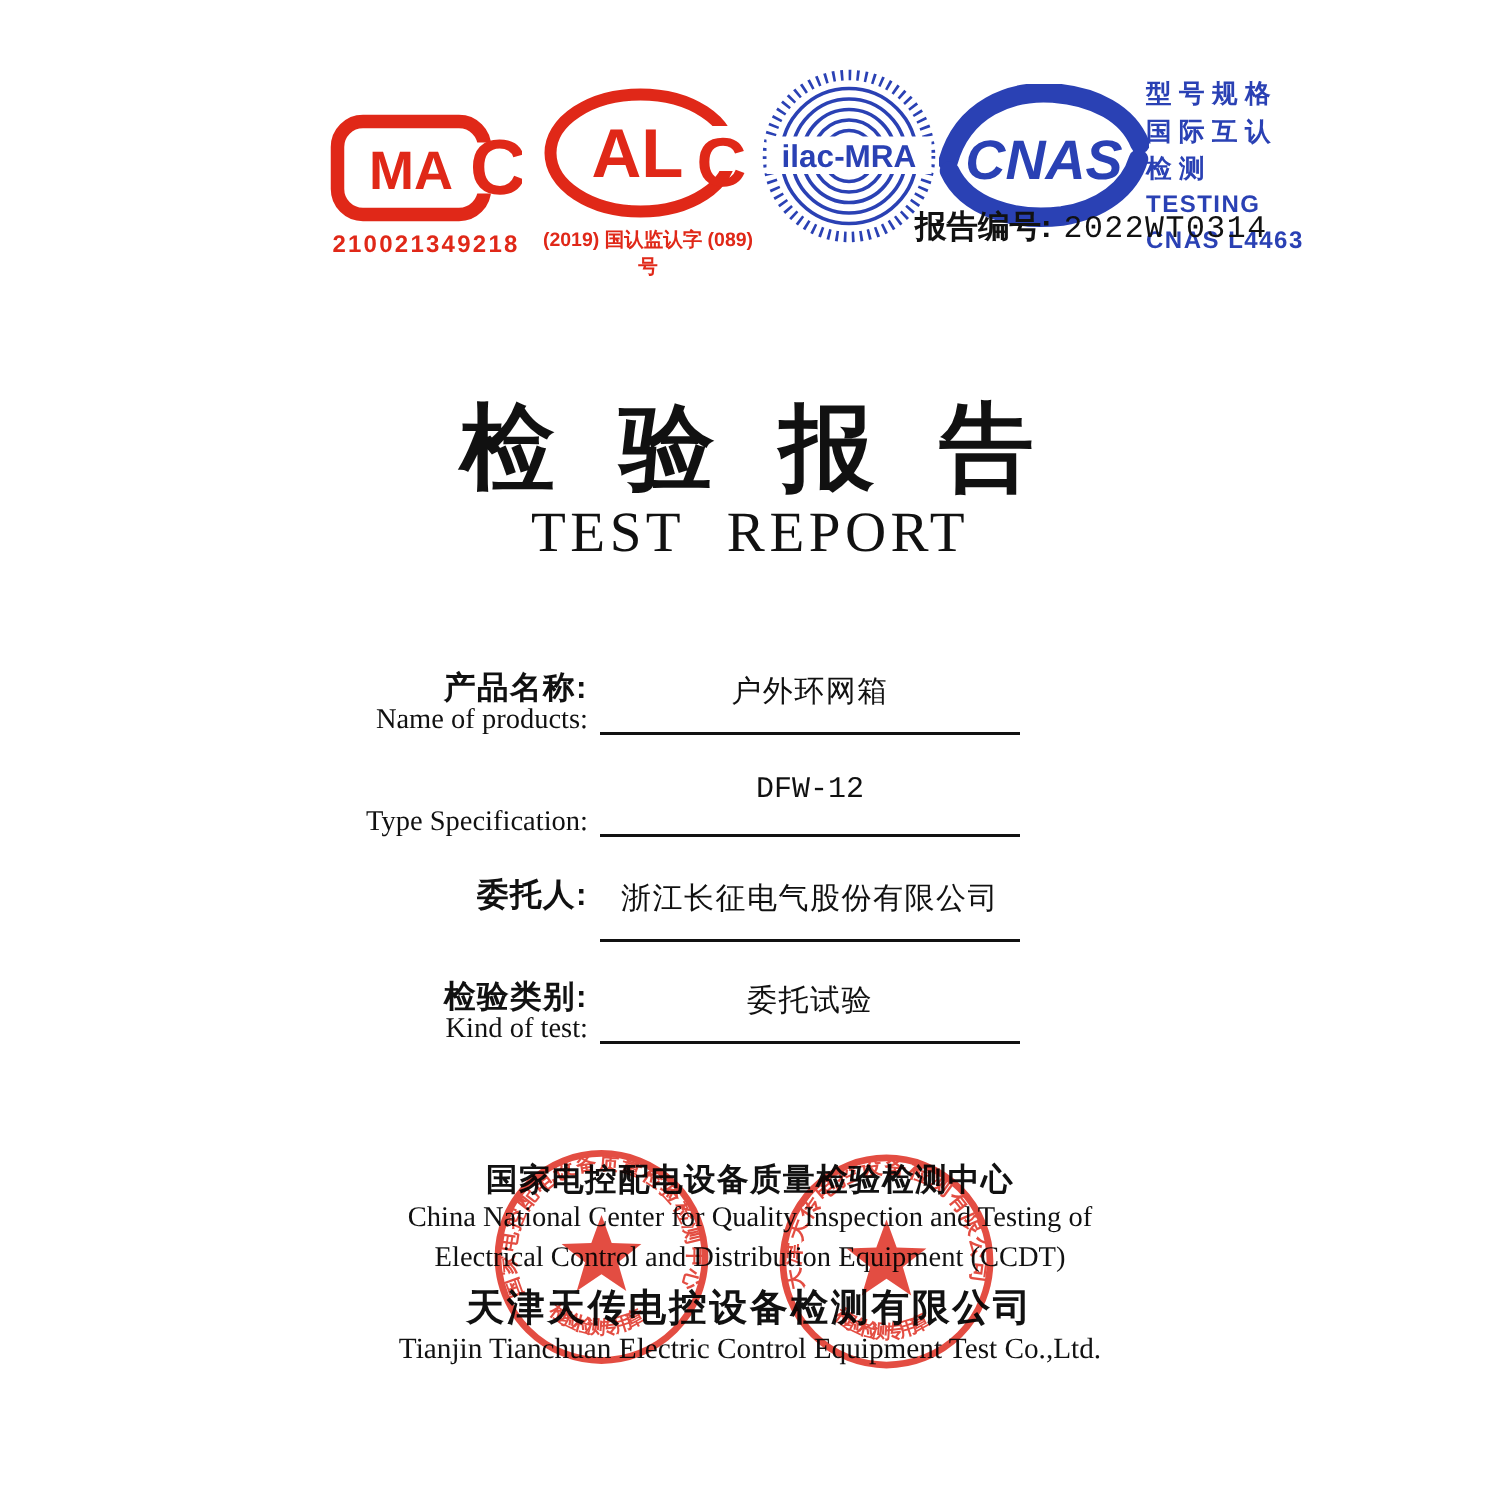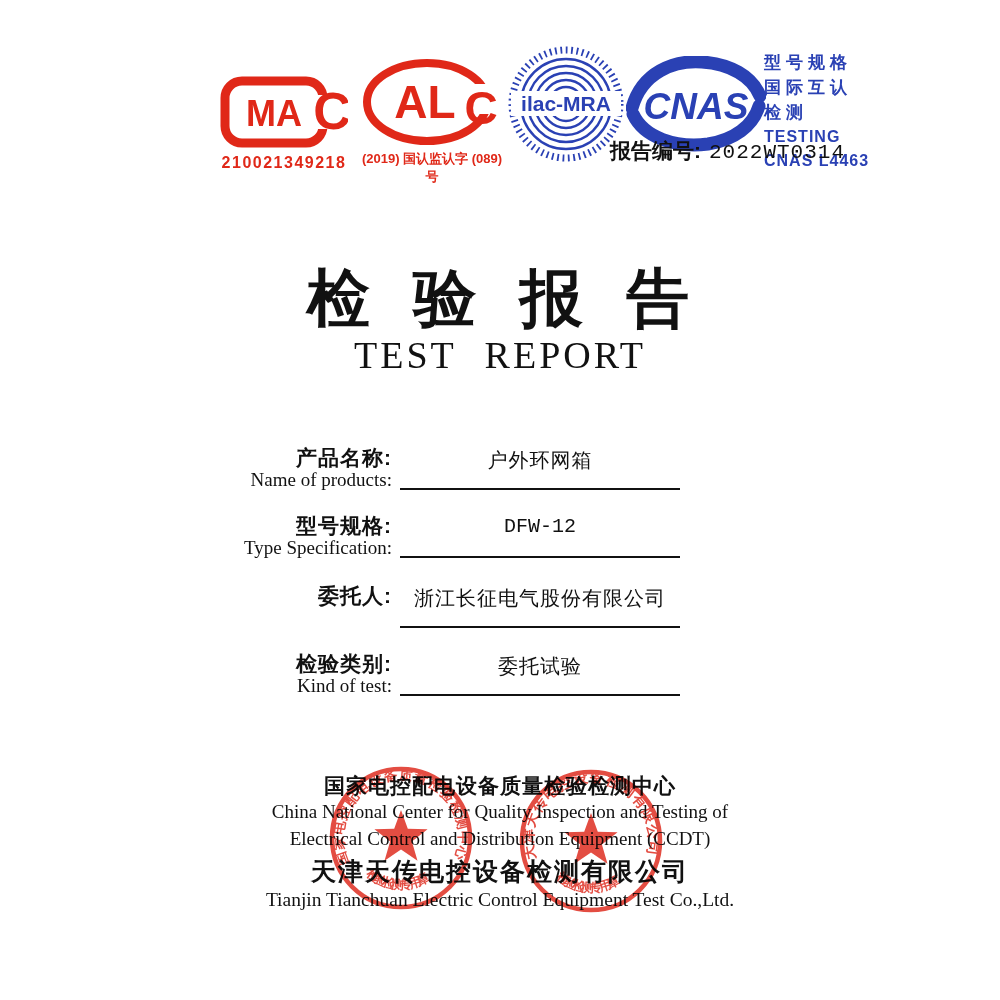--- a/index.html
+++ b/index.html
@@ -113,21 +113,20 @@
   <div class="title-cn">检 验 报 告</div>
   <div class="title-en">TEST REPORT</div>
 
   <div class="field-row fr1">
     <div class="f-label-cn">产品名称:</div>
     <div class="f-label-en">Name of products:</div>
     <div class="f-value">户外环网箱</div>
     <div class="f-line"></div>
   </div>
   <div class="field-row fr2">
-    <div class="f-label-cn">型号规格:</div>
     <div class="f-label-en">Type Specification:</div>
     <div class="f-value">DFW-12</div>
     <div class="f-line"></div>
   </div>
   <div class="field-row fr3">
     <div class="f-label-cn">委托人:</div>
     <div class="f-value">浙江长征电气股份有限公司</div>
     <div class="f-line"></div>
   </div>
   <div class="field-row fr4">

